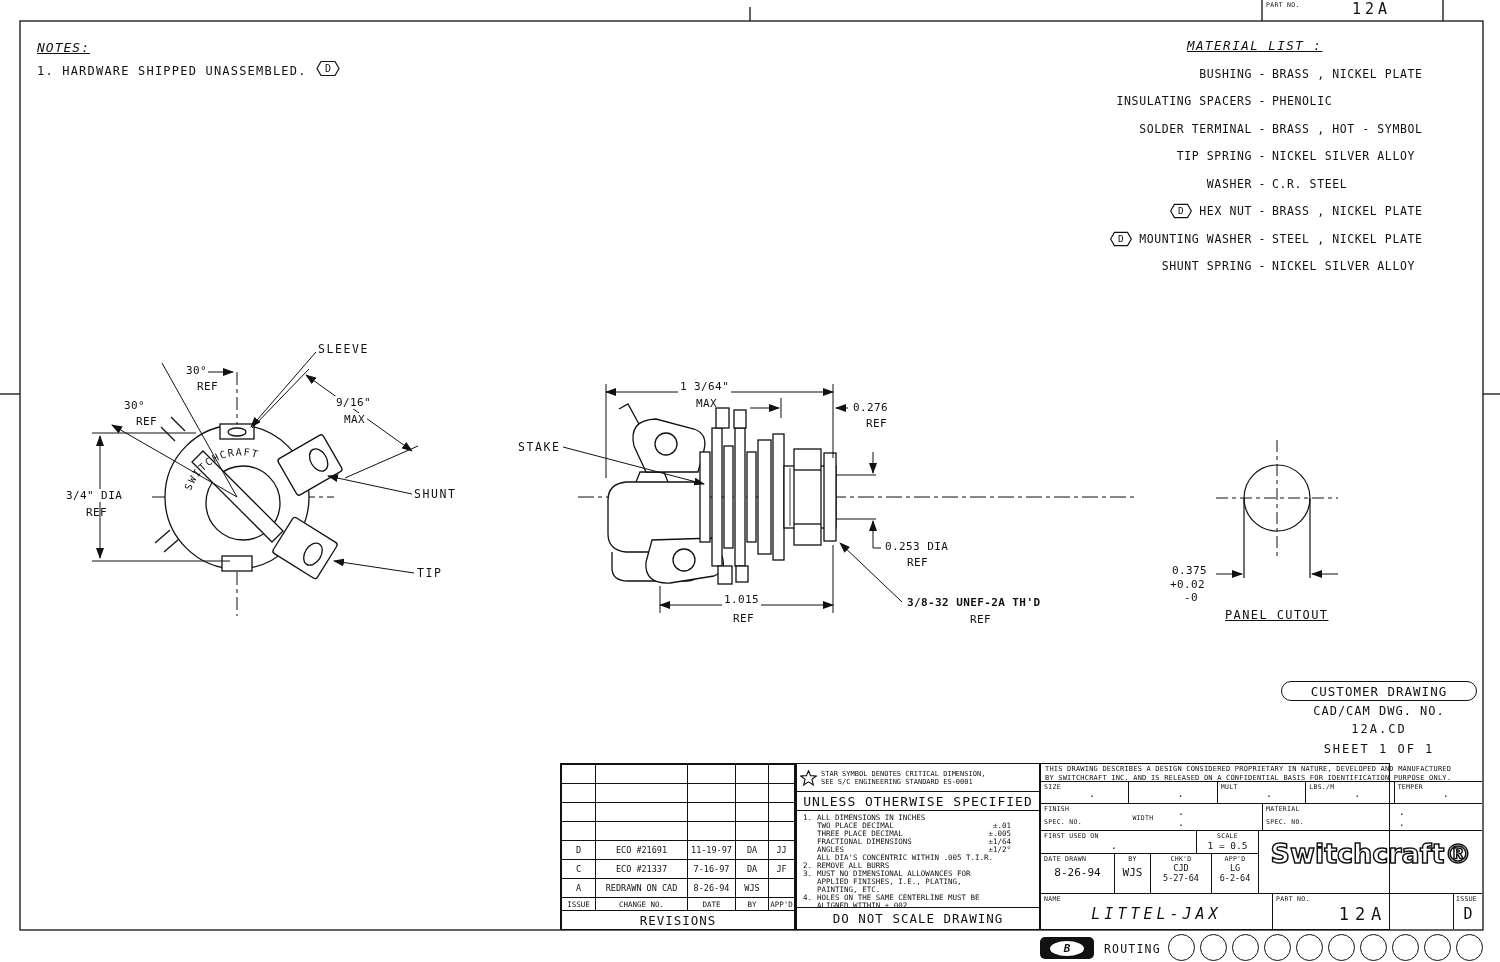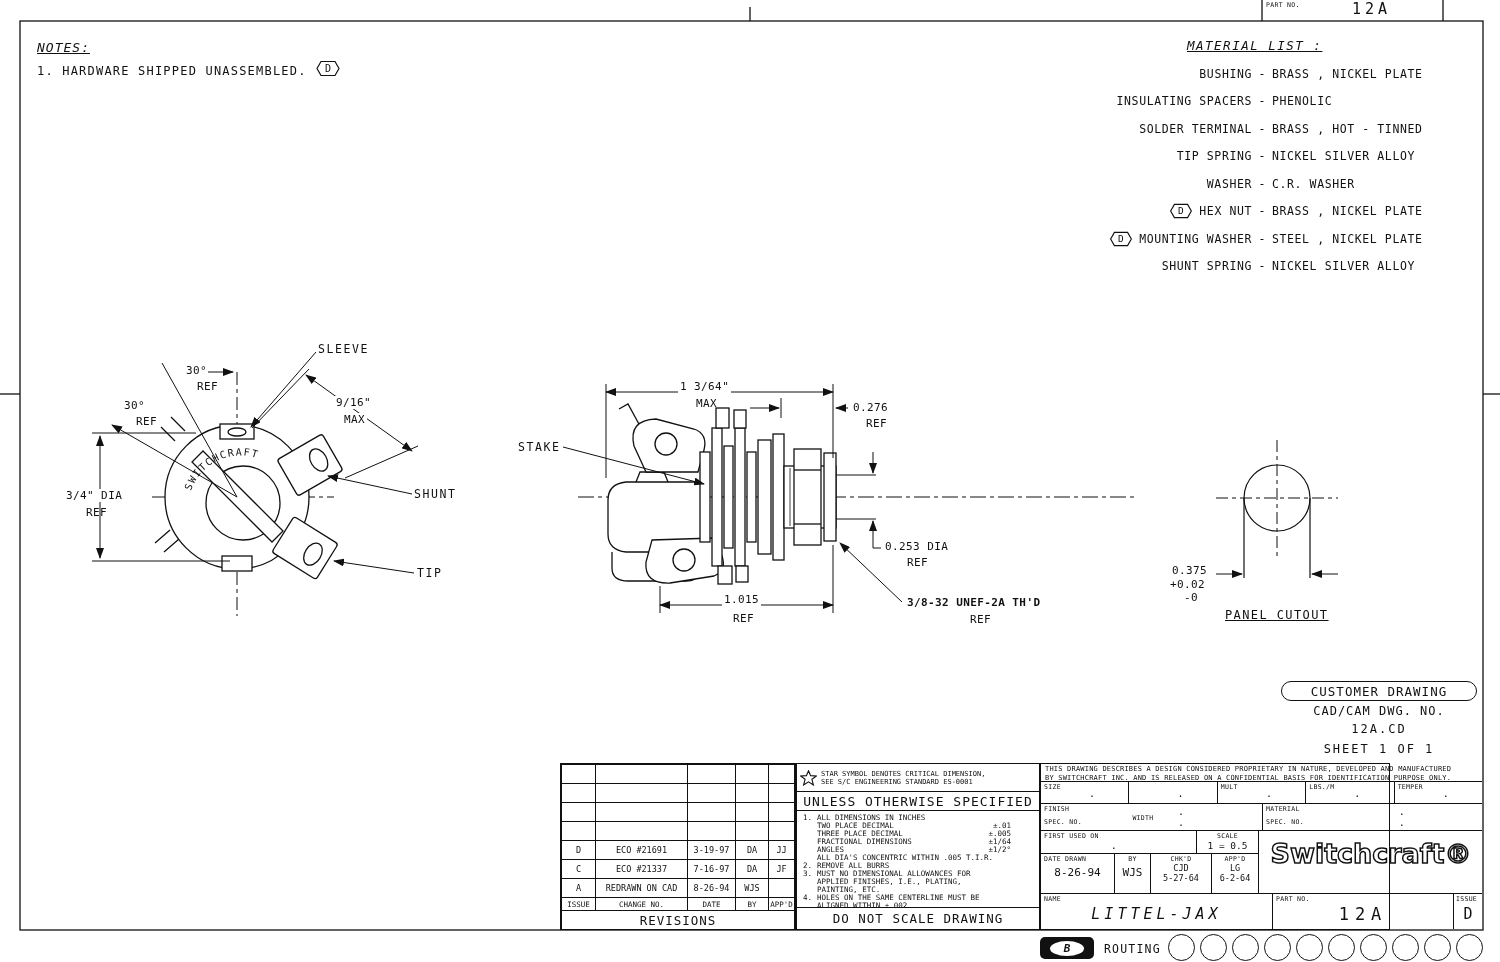--- a/index.html
+++ b/index.html
@@ -225,31 +225,31 @@
       <span class="ml-mat">BRASS , NICKEL PLATE</span>
     </div>
     <div class="ml-row">
       <span class="ml-name">INSULATING SPACERS</span>
       <span class="ml-dash">-</span>
       <span class="ml-mat">PHENOLIC</span>
     </div>
     <div class="ml-row">
       <span class="ml-name">SOLDER TERMINAL</span>
       <span class="ml-dash">-</span>
-      <span class="ml-mat">BRASS , HOT - TINNED</span>
+      <span class="ml-mat">BRASS , HOT - SYMBOL</span>
     </div>
     <div class="ml-row">
       <span class="ml-name">TIP SPRING</span>
       <span class="ml-dash">-</span>
       <span class="ml-mat">NICKEL SILVER ALLOY</span>
     </div>
     <div class="ml-row">
       <span class="ml-name">WASHER</span>
       <span class="ml-dash">-</span>
-      <span class="ml-mat">C.R. WASHER</span>
+      <span class="ml-mat">C.R. STEEL</span>
     </div>
     <div class="ml-row">
       <span class="ml-name">
         <svg class="hexd" width="24" height="16" viewBox="0 0 24 17">
           <polygon points="5,1.5 19,1.5 23,8.5 19,15.5 5,15.5 1,8.5" fill="none" stroke="#111" stroke-width="1.2"></polygon>
           <text x="12" y="12" text-anchor="middle" font-size="10" fill="#111" font-family="DejaVu Sans Mono, monospace">D</text>
         </svg>
         <span>HEX NUT</span>
       </span>
       <span class="ml-dash">-</span>
@@ -342,21 +342,21 @@
       <tr style="height:19px">
             <td></td>
             <td></td>
             <td></td>
             <td></td>
             <td></td>
           </tr>
       <tr style="height:19px">
         <td>D</td>
             <td>ECO #21691</td>
-        <td>3-19-97</td>
+        <td>11-19-97</td>
             <td>DA</td>
             <td>JJ</td>
           </tr>
       <tr style="height:19px">
         <td>C</td>
             <td>ECO #21337</td>
         <td>7-16-97</td>
             <td>DA</td>
             <td>JF</td>
           </tr>

